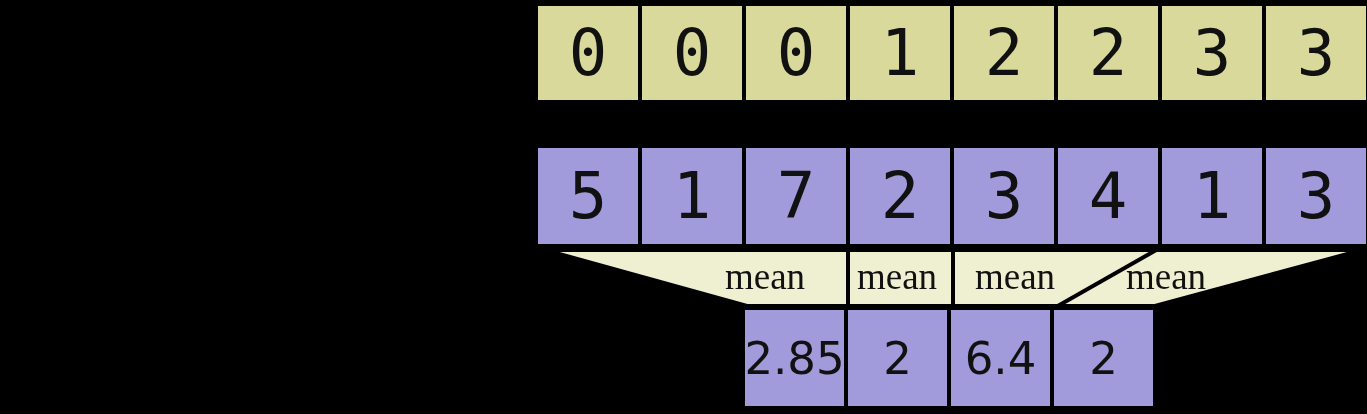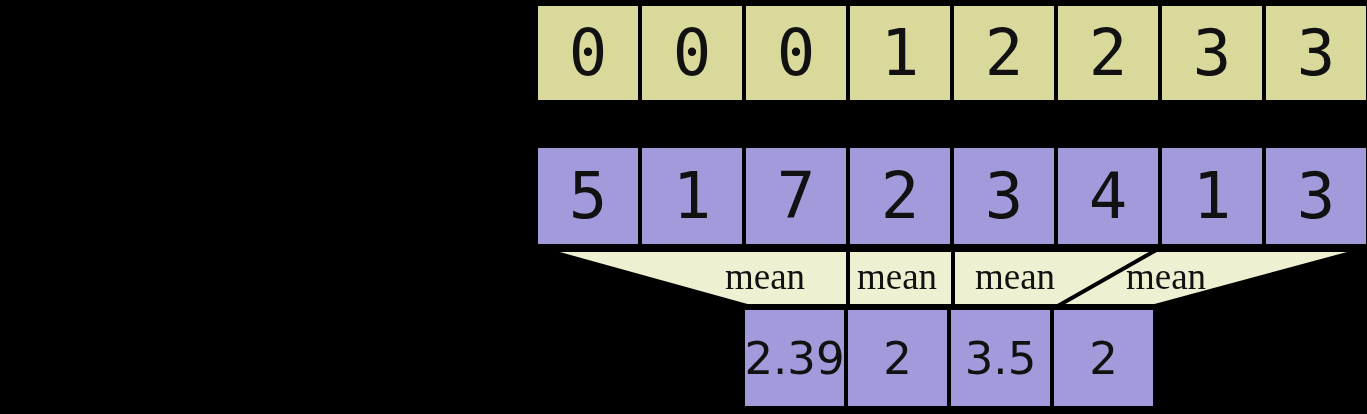--- a/index.html
+++ b/index.html
@@ -101,19 +101,19 @@
     <div class="cell">1</div>
     <div class="cell">3</div>
   </div>
 
   <span class="mean-label" style="left:765px">mean</span>
   <span class="mean-label" style="left:897px">mean</span>
   <span class="mean-label" style="left:1015px">mean</span>
   <span class="mean-label" style="left:1166px">mean</span>
 
   <div class="cellrow row-result">
-    <div class="cell">2.39</div>
+    <div class="cell">2.85</div>
     <div class="cell">2</div>
-    <div class="cell">3.5</div>
+    <div class="cell">6.4</div>
     <div class="cell">2</div>
   </div>
 
 </div>
 
 </body></html>

